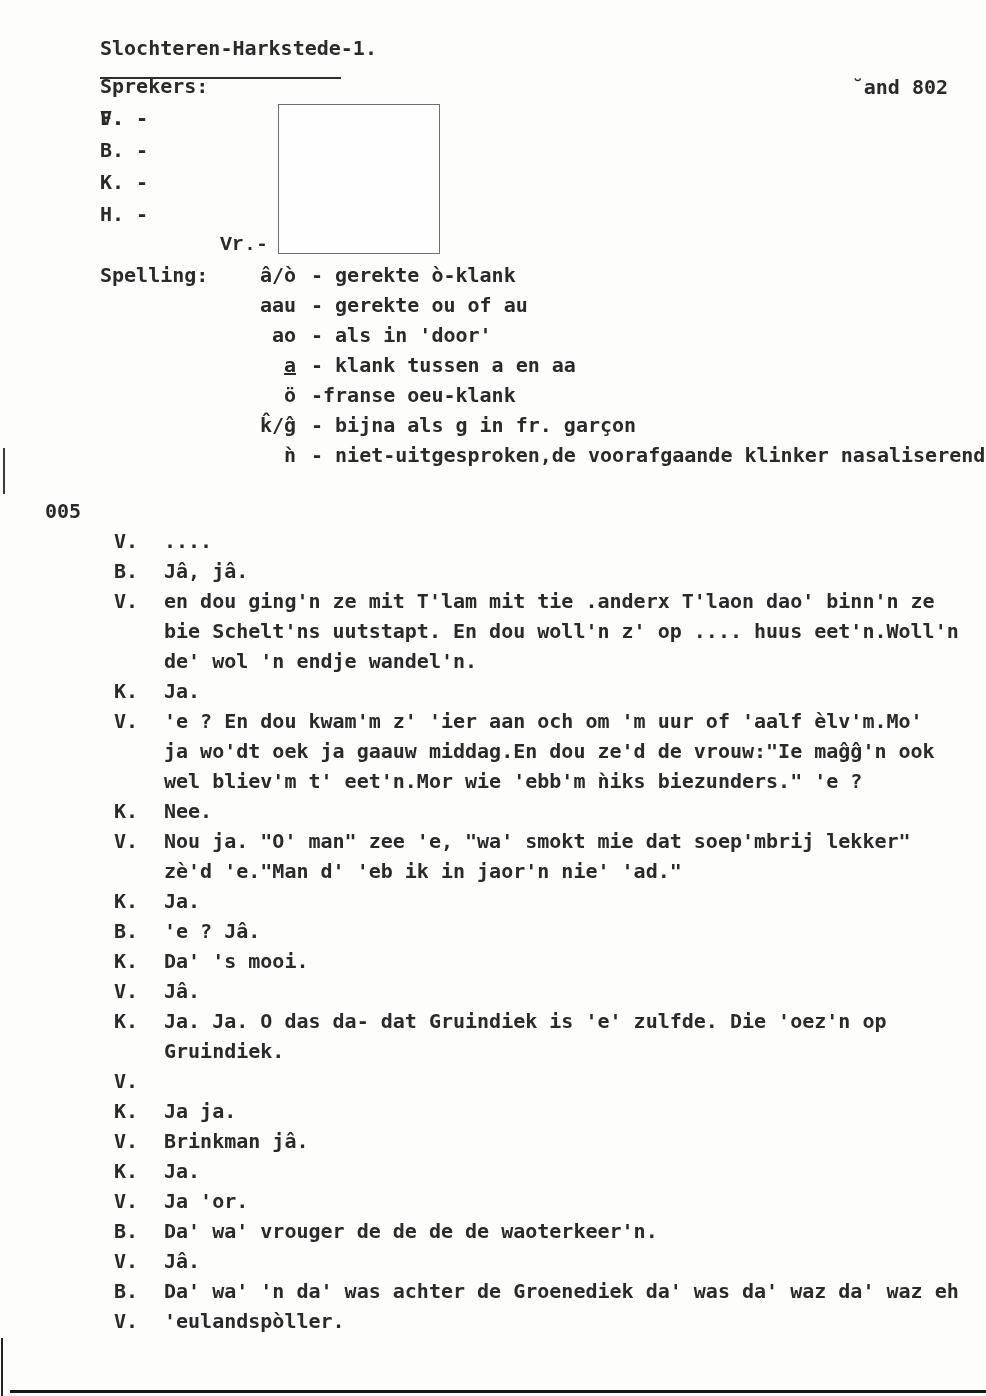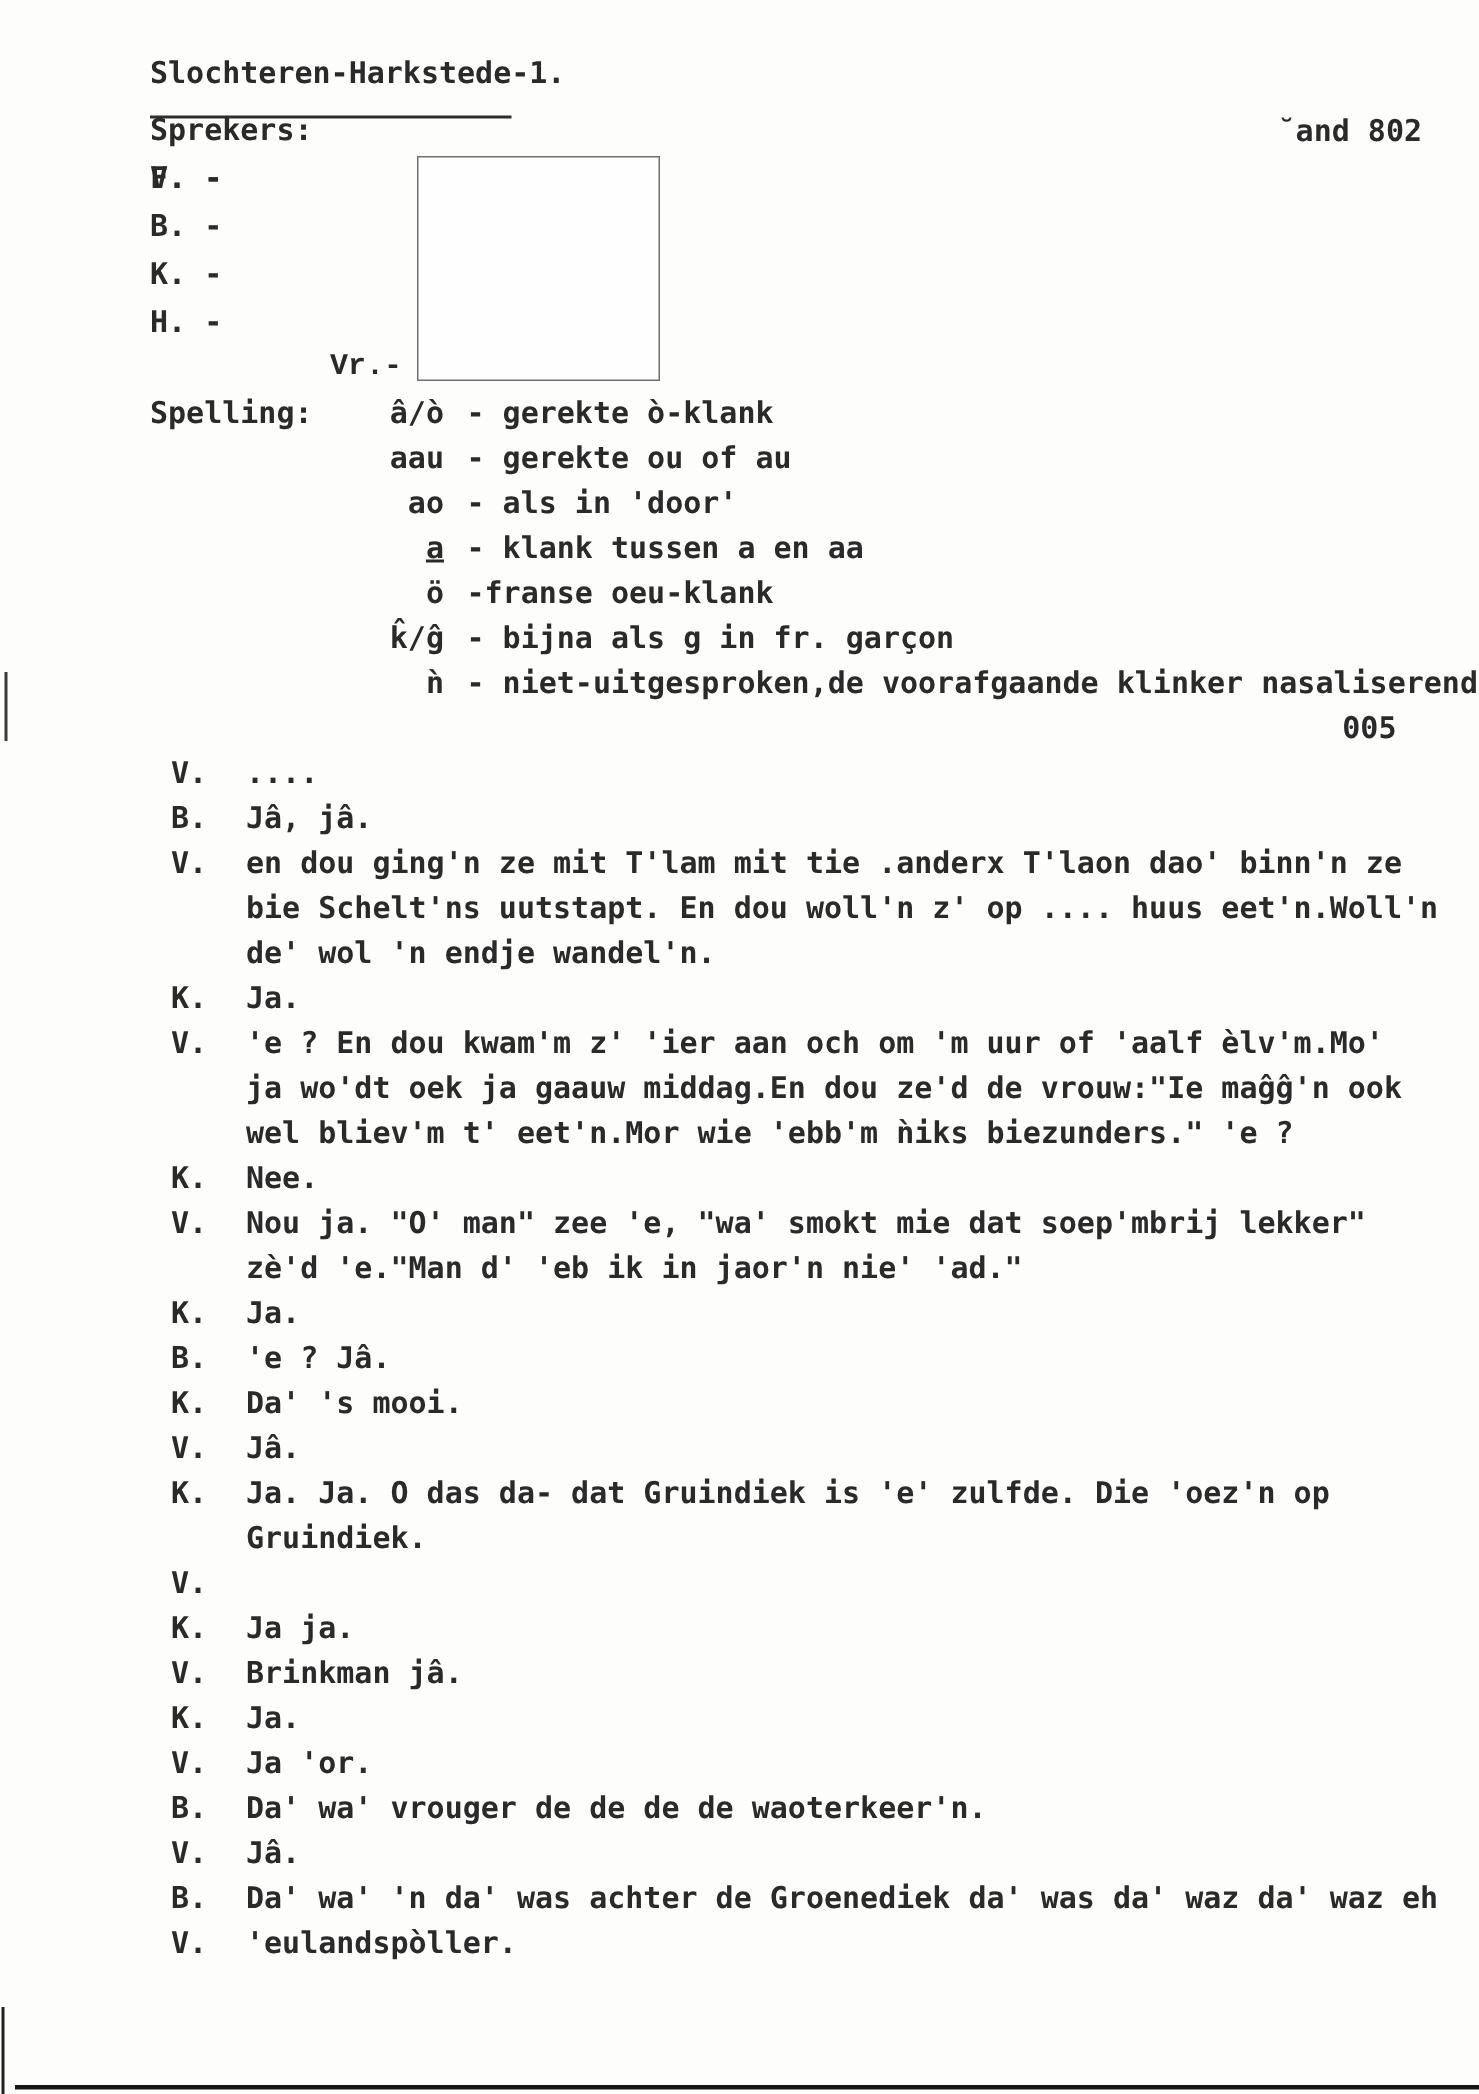--- a/index.html
+++ b/index.html
@@ -29,21 +29,21 @@
     position:absolute;left:278px;top:104px;width:160px;height:148px;
     border:1.5px solid #6f6f6f;background:#fefefe;
   }
   
   .spelling-row{height:30px;line-height:30px;display:flex;}
   .sp-label{width:120px;}
   .sp-symbol{width:76px;text-align:right;}
   .u{text-decoration:underline;}
   .sp-desc{white-space:pre;margin-left:15px;}
   
-  .counter{height:30px;line-height:30px;position:relative;left:-55px;text-align:right;}
+  .counter{margin-top:26px;height:30px;line-height:30px;position:relative;left:-55px;}
   .dialogue{margin-left:14px;}
   .d-row{display:flex;line-height:30px;}
   .d-spk{width:50px;flex:0 0 50px;}
   .d-txt{white-space:pre-wrap;max-width:810px;}
   
   .margin-line{position:absolute;left:3px;top:448px;width:2px;height:46px;background:#3a3a3a;}
   .edge-left{position:absolute;left:1px;top:1338px;width:2px;height:58px;background:#222;}
   .edge-bottom{position:absolute;left:10px;top:1390px;width:976px;height:3px;background:#161616;}
 </style>
 </head>

